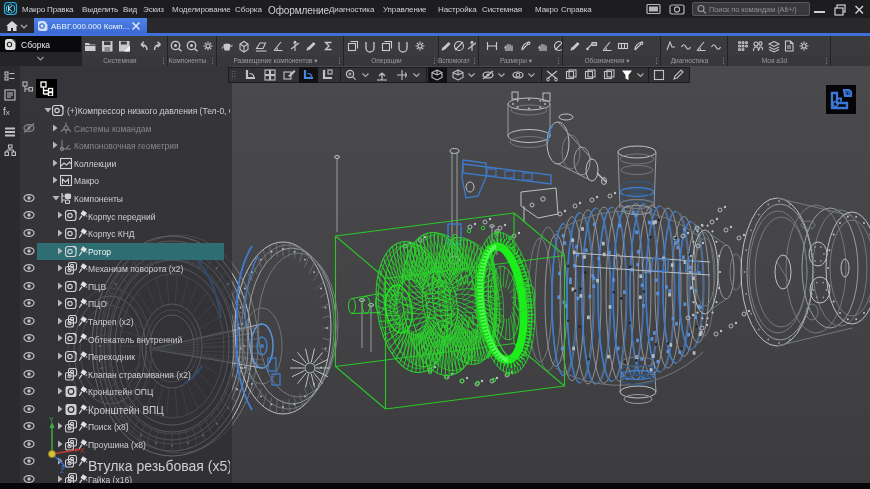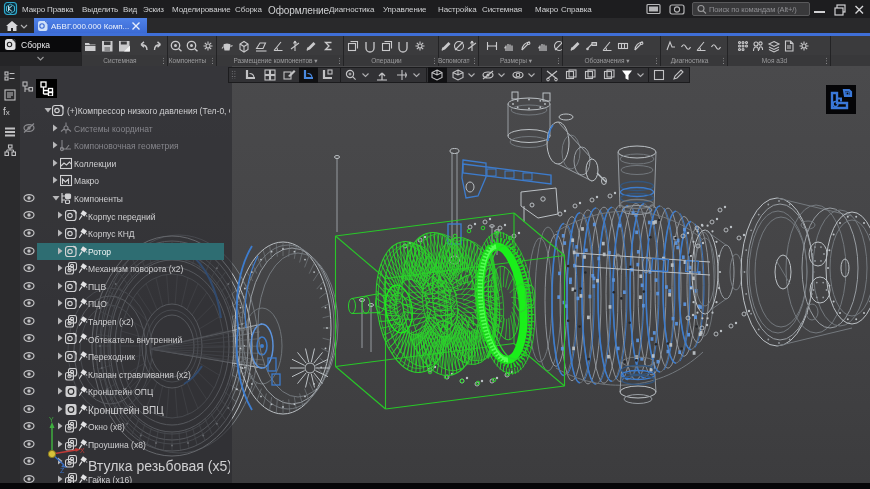--- a/index.html
+++ b/index.html
@@ -911,21 +911,21 @@
     </svg>
     <svg style="position:absolute;left:52px;top:124px" width="6" height="8" viewBox="0 0 6 8">
       <path d="M1 0.5v7L5.5 4z" fill="#b8b8ba"></path>
     </svg>
     <svg style="position:absolute;left:60px;top:122px" width="13" height="13" viewBox="0 0 13 13">
       <g fill="none" stroke="#85858a" stroke-width="1.1">
         <circle cx="6" cy="6" r="2"></circle>
         <path d="M6 4V0.5M6 8v3.5M4 7L1 9.5M8 7l3 2.5"></path>
       </g>
     </svg>
-    <div class="abs" style="left:74px;top:123.7px;font-size:8.5px;color:#86868c;white-space:nowrap;max-width:156px;overflow:hidden">Системы координат</div>
+    <div class="abs" style="left:74px;top:123.7px;font-size:8.5px;color:#86868c;white-space:nowrap;max-width:156px;overflow:hidden">Системы командам</div>
     <svg style="position:absolute;left:52px;top:141px" width="6" height="8" viewBox="0 0 6 8">
       <path d="M1 0.5v7L5.5 4z" fill="#b8b8ba"></path>
     </svg>
     <svg style="position:absolute;left:60px;top:139px" width="13" height="13" viewBox="0 0 13 13">
       <g fill="none" stroke="#85858a" stroke-width="1.1">
         <path d="M2 1v9h9"></path>
         <circle cx="2" cy="10" r="1.6"></circle>
         <path d="M6 10l3-4"></path>
       </g>
     </svg>
@@ -1242,21 +1242,21 @@
         <circle cx="4.5" cy="8.2" r="1.6"></circle>
       </g>
     </svg>
     <svg style="position:absolute;left:77px;top:420px" width="11" height="13" viewBox="0 0 11 13">
       <g fill="#e2e2e4">
         <path d="M6 1.2l4 2.9-2.5 3.5-4-2.9z"></path>
         <path d="M4.4 6.2L1.8 10.6l0.8 0.5L5.5 7z"></path>
         <path d="M9.3 6.2l1.2 0.9-0.5 0.7-1.2-0.9z"></path>
       </g>
     </svg>
-    <div class="abs" style="left:88px;top:422.4px;font-size:8.5px;color:#cfcfd1;white-space:nowrap;max-width:142px;overflow:hidden">Окно (x8)</div>
+    <div class="abs" style="left:88px;top:422.4px;font-size:8.5px;color:#cfcfd1;white-space:nowrap;max-width:142px;overflow:hidden">Поиск (x8)</div>
     <svg style="position:absolute;left:23px;top:439px" width="12" height="10" viewBox="0 0 12 10">
       <ellipse cx="6" cy="5" rx="5" ry="3.4" fill="none" stroke="#c2c2c4" stroke-width="1.2"></ellipse>
       <circle cx="6" cy="5" r="1.7" fill="#c2c2c4"></circle>
     </svg>
     <svg style="position:absolute;left:57px;top:440px" width="6" height="8" viewBox="0 0 6 8">
       <path d="M1 0.5v7L5.5 4z" fill="#b8b8ba"></path>
     </svg>
     <svg style="position:absolute;left:65px;top:438px" width="13" height="13" viewBox="0 0 13 13">
       <g fill="none" stroke="#d0d0d2" stroke-width="1.1">
         <rect x="3.5" y="0.5" width="8" height="7.5" rx="2"></rect>

